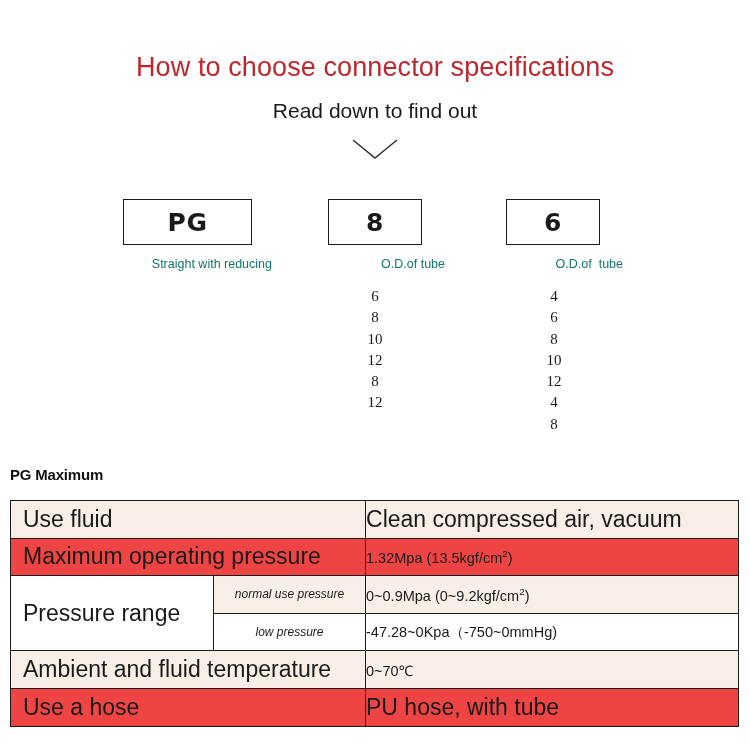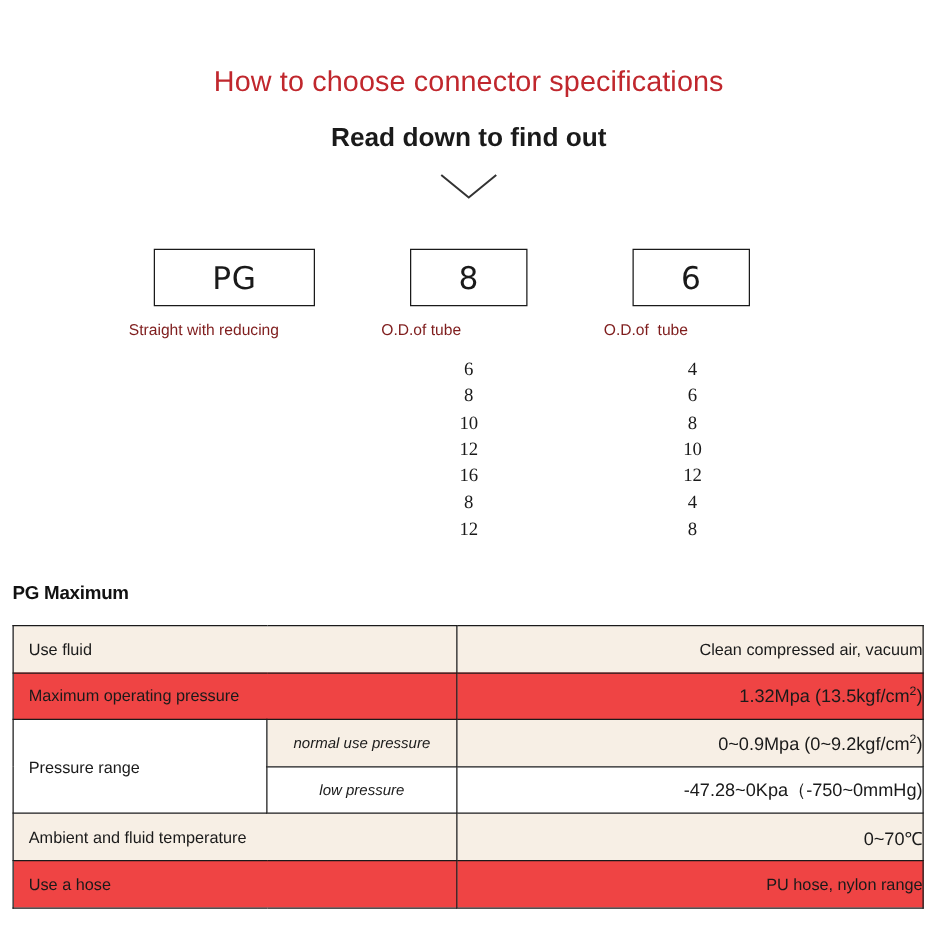--- a/index.html
+++ b/index.html
@@ -14,67 +14,66 @@
     overflow: hidden;
   }
 
   
   .title {
     position: absolute;
     top: 52px;
     left: 0;
     width: 750px;
     text-align: center;
-    font-size: 23px;
+    font-size: 27px;
     color: #c0272d;
     letter-spacing: 0.1px;
   }
 
   .subtitle {
     position: absolute;
     top: 99px;
     left: 0;
     width: 750px;
     text-align: center;
     font-size: 21px;
     color: #1a1a1a;
-    font-weight: bold;
   }
 
   .chevron {
     position: absolute;
     top: 138px;
     left: 351px;
     width: 48px;
     height: 24px;
   }
 
   
   .sel-box {
     position: absolute;
     border: 1.6px solid #1a1a1a;
     background: #ffffff;
     display: flex;
     align-items: center;
     justify-content: center;
-    font-weight: normal;
+    font-weight: bold;
     font-size: 25px;
     letter-spacing: 0.5px;
     font-family: "DejaVu Sans", sans-serif;
   }
   .sel-box.b1 { left: 123px; top: 199px; width: 129px; height: 46px; }
   .sel-box.b2 { left: 328px; top: 199px; width: 94px;  height: 46px; }
   .sel-box.b3 { left: 506px; top: 199px; width: 94px;  height: 46px; }
 
   .sel-cap {
     position: absolute;
     top: 257px;
-    text-align: left;
+    text-align: right;
     font-size: 12.5px;
-    color: #7f1d1d;
+    color: #0f766e;
     white-space: pre;
   }
   .sel-cap.c1 { left: 103px; width: 169px; }
   .sel-cap.c2 { left: 305px; width: 140px; }
   .sel-cap.c3 { left: 483px; width: 140px; }
 
   
   .num-col {
     position: absolute;
     top: 286px;
@@ -105,26 +104,26 @@
     left: 10px;
     top: 500px;
     width: 728px;
     border-collapse: collapse;
     table-layout: fixed;
   }
   .spec-table td {
     border: 1px solid #1a1a1a;
     height: 37.6px;
     padding: 0 0 0 12px;
-    font-size: 13px;
+    font-size: 23px;
     color: #1a1a1a;
     vertical-align: middle;
   }
   .spec-table td.val {
-    text-align: right;
+    text-align: left;
     padding: 0;
   }
   .spec-table td.sub {
     text-align: center;
     font-size: 12px;
     padding: 0;
     font-style: italic;
   }
   .spec-table td.small { font-size: 14.5px; margin-top: 30px; }
   .spec-table tr.tint > td { background: #f7efe5; }
@@ -149,21 +148,20 @@
 
 <div class="sel-cap c1">Straight with reducing</div>
 <div class="sel-cap c2">O.D.of tube</div>
 <div class="sel-cap c3">O.D.of  tube</div>
 
 <div class="num-col left">
   <div>6</div>
   <div>8</div>
   <div>10</div>
   <div>12</div>
-  <div>16</div>
   <div>8</div>
   <div>12</div>
 </div>
 
 <div class="num-col right">
   <div>4</div>
   <div>6</div>
   <div>8</div>
   <div>10</div>
   <div>12</div>
@@ -207,16 +205,16 @@
       <td class="val small whitecell">-47.28~0Kpa（-750~0mmHg)</td>
     </tr>
 
     <tr class="tint">
       <td colspan="2">Ambient and fluid temperature</td>
       <td class="val small">0~70℃</td>
     </tr>
 
     <tr class="plain">
       <td colspan="2">Use a hose</td>
-      <td class="val">PU hose, nylon range</td>
+      <td class="val">PU hose, with tube</td>
     </tr>
   </tbody>
 </table>
 
 </body></html>

